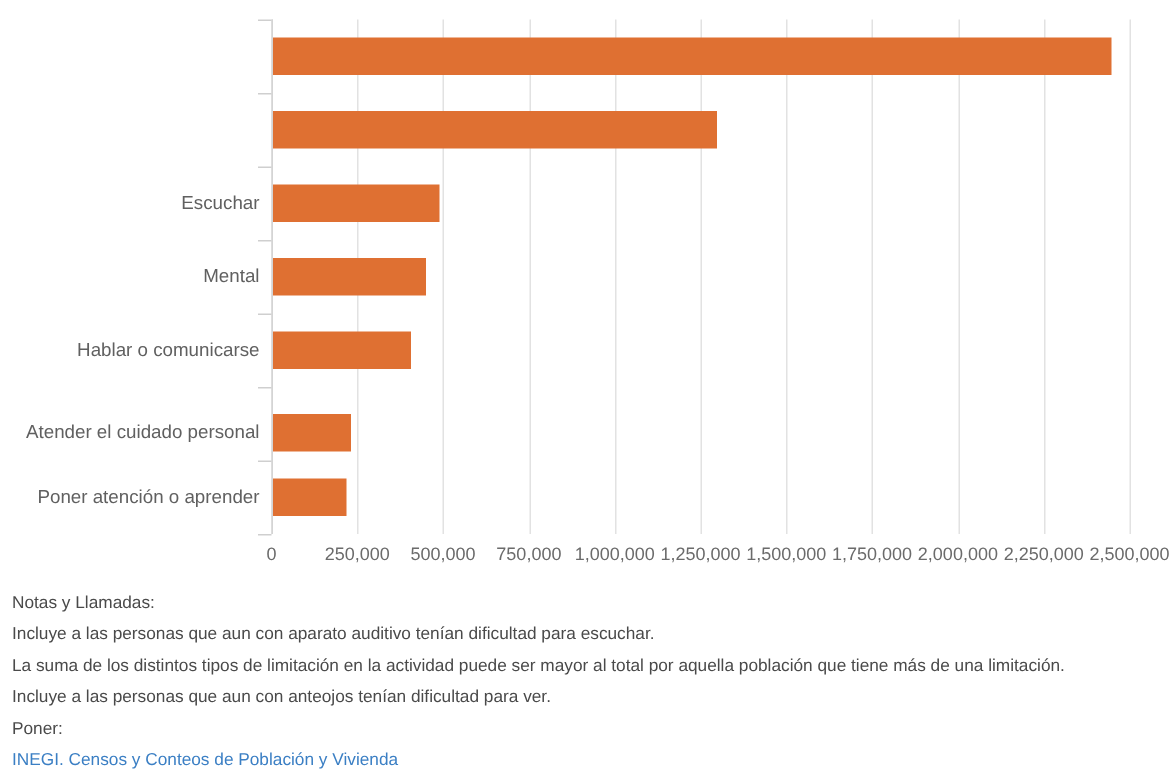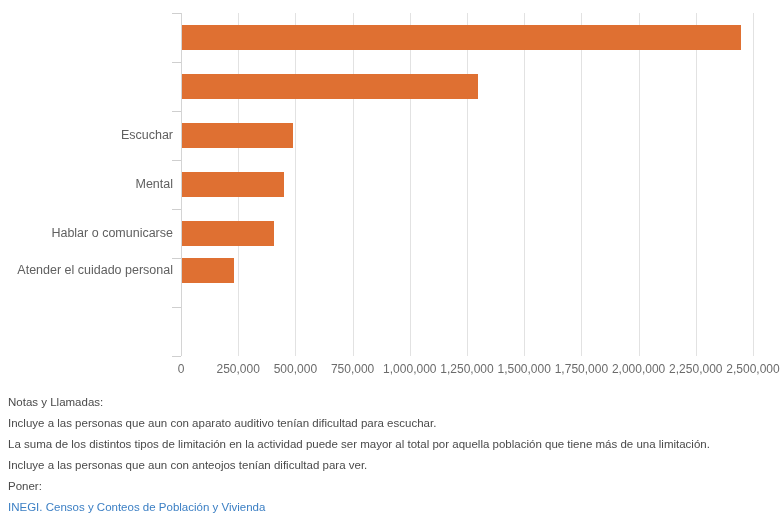--- a/index.html
+++ b/index.html
@@ -178,25 +178,29 @@
     <div class="cat-row" style="top: 160px; height: 49px;">
       <div class="cat-label" style="right: 608px; line-height: 49px;">Mental</div>
       <div class="bar" title="Mental: 445,000" style="left: 182px; width: 101.816px; top: 12px; background: rgb(223, 112, 50);"></div>
     </div>
     <div class="y-tick" style="top: 160px;"></div>
     <div class="cat-row" style="top: 209px; height: 49px;">
       <div class="cat-label" style="right: 608px; line-height: 49px;">Hablar o comunicarse</div>
       <div class="bar" title="Hablar o comunicarse: 401,000" style="left: 182px; width: 91.7488px; top: 12px; background: rgb(223, 112, 50);"></div>
     </div>
     <div class="y-tick" style="top: 209px;"></div>
-    <div class="cat-row" style="top: 246px; height: 49px;">
+    <div class="cat-row" style="top: 264px; height: 49px;">
       <div class="cat-label" style="right: 608px; line-height: 49px;">Atender el cuidado personal</div>
       <div class="bar" title="Atender el cuidado personal: 228,000" style="left: 182px; width: 52.1664px; top: 12px; background: rgb(223, 112, 50);"></div>
     </div>
     <div class="y-tick" style="top: 258px;"></div>
+    <div class="cat-row" style="top: 307px; height: 49px;">
+      <div class="cat-label" style="right: 608px; line-height: 49px;">Poner atención o aprender</div>
+      <div class="bar" title="Poner atención o aprender: 214,000" style="left: 182px; width: 48.9632px; top: 12px; background: rgb(223, 112, 50);"></div>
+    </div>
     <div class="y-tick" style="top: 307px;"></div>
     <div class="y-tick" style="top: 356px;"></div>
   </div>
 
 <div id="notes">
   <div class="note-line">Notas y Llamadas:</div>
   <div class="note-line">Incluye a las personas que aun con aparato auditivo tenían dificultad para escuchar.</div>
   <div class="note-line">La suma de los distintos tipos de limitación en la actividad puede ser mayor al total por aquella población que tiene más de una limitación.</div>
   <div class="note-line">Incluye a las personas que aun con anteojos tenían dificultad para ver.</div>
   <div class="note-line">Poner:</div>

